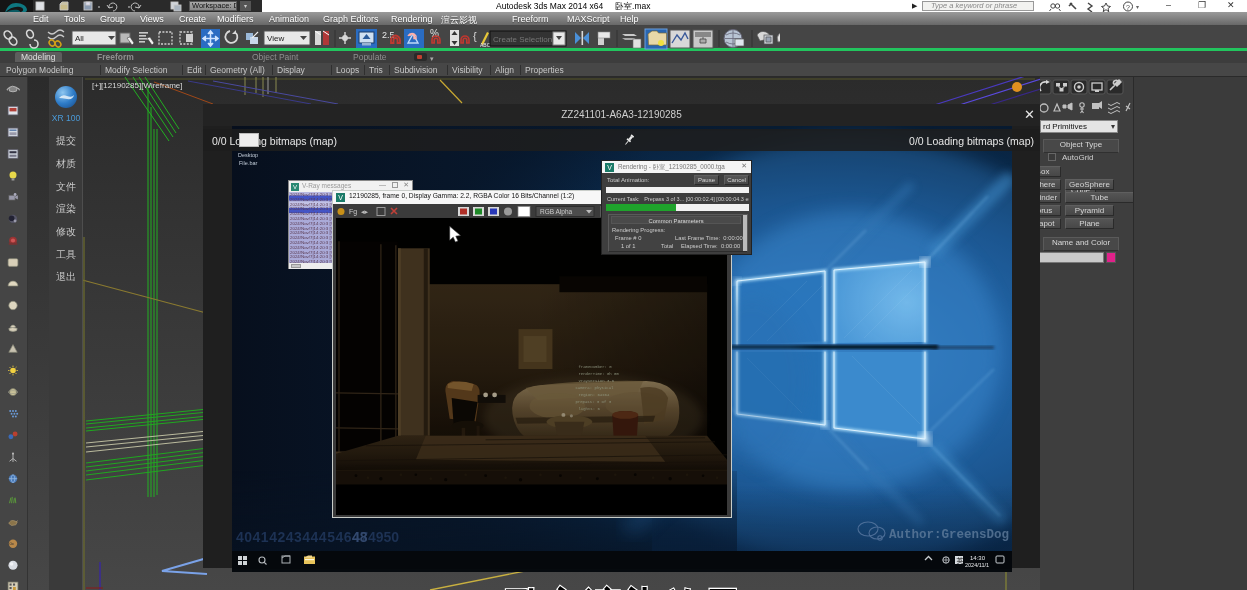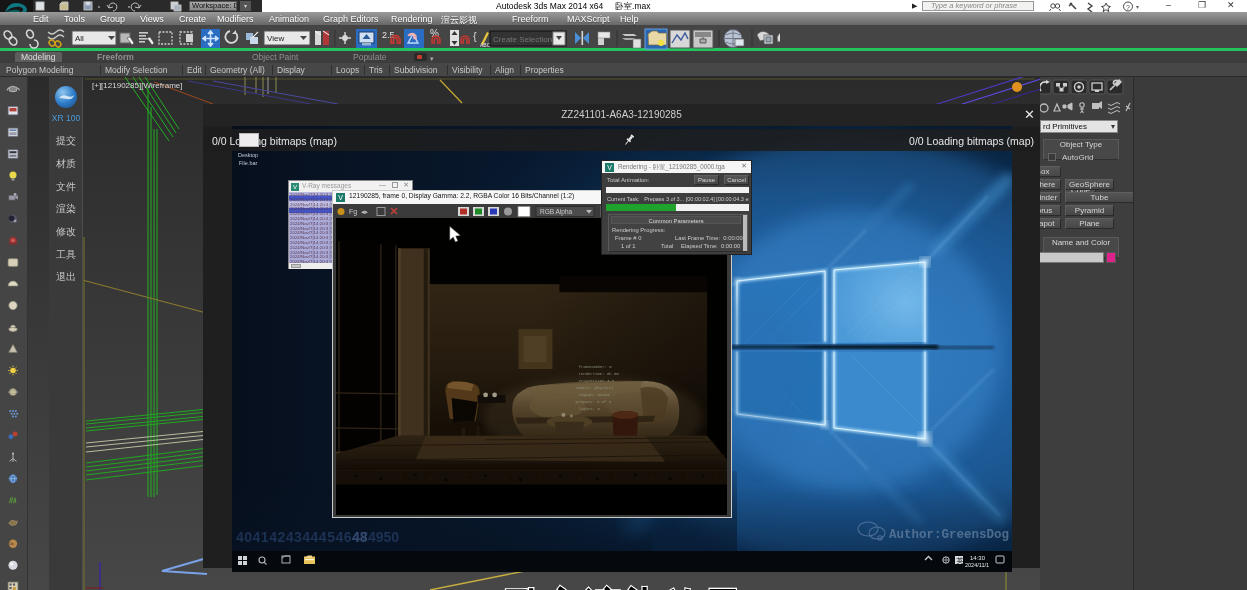--- a/index.html
+++ b/index.html
@@ -30,21 +30,21 @@
 
 #viewport { left:28px; top:77px; width:1105px; height:513px; background:linear-gradient(#2b2b2b,#474747); }
 #vplabel { left:92px; top:81px; font-size:8px; color:#d8d8d8; white-space:nowrap; }
 
 #xrpanel { left:49px; top:77px; width:34px; height:513px; background:#3a3a3a; border-right:1px solid #4e4e4e; }
 .xritem { position:absolute; left:0; width:34px; text-align:center; color:#c8c8c8; font-size:10px; }
 
 #cmdpanel { left:1040px; top:77px; width:93px; height:513px; background:#3e3e3e; }
 #rightline { left:1133px; top:77px; width:1px; height:513px; background:#2a2a2a; }
 .cbtn { position:absolute; height:11px; background:linear-gradient(#555,#474747); border:1px solid #5f5f5f; border-bottom-color:#2a2a2a; border-right-color:#2a2a2a; color:#d5d5d5; font-size:8px; text-align:center; line-height:10px; }
-.rollhdr { position:absolute; background:#484848; border:1px solid #5a5a5a; border-bottom-color:#303030; color:#d8d8d8; font-size:8px; text-align:center; height:21px; line-height:9px; }
+.rollhdr { position:absolute; background:#484848; border:1px solid #5a5a5a; border-bottom-color:#303030; color:#d8d8d8; font-size:8px; text-align:center; height:14px; line-height:9px; }
 
 #popup { left:203px; top:104px; width:837px; height:464px; background:#1f1f1f; }
 #ptitle { left:0; top:0; width:837px; height:22px; background:#232323; color:#cfcfcf; font-size:10px; text-align:center; line-height:22px; }
 #desktop { left:29px; top:22px; width:780px; height:442px; overflow:hidden; background:#0a1c33; }
 #loadbar { left:0; top:25px; width:837px; height:22px; background:rgba(30,30,30,0.88); color:#e6e6e6; font-size:10.5px; line-height:24px; }
 
 #vraymsg { left:85px; top:76px; width:125px; height:89px; background:#b0b0dc; border:1px solid #888; }
 #vfb { left:129px; top:86px; width:400px; height:328px; background:#3a3a3a; border:1.5px solid #c9cdc9; }
 #rdlg { left:398px; top:56px; width:151px; height:95px; background:#3e3e3e; border:1px solid #222; }
 #taskbar { left:29px; top:447px; width:780px; height:21px; background:#060a0e; }

